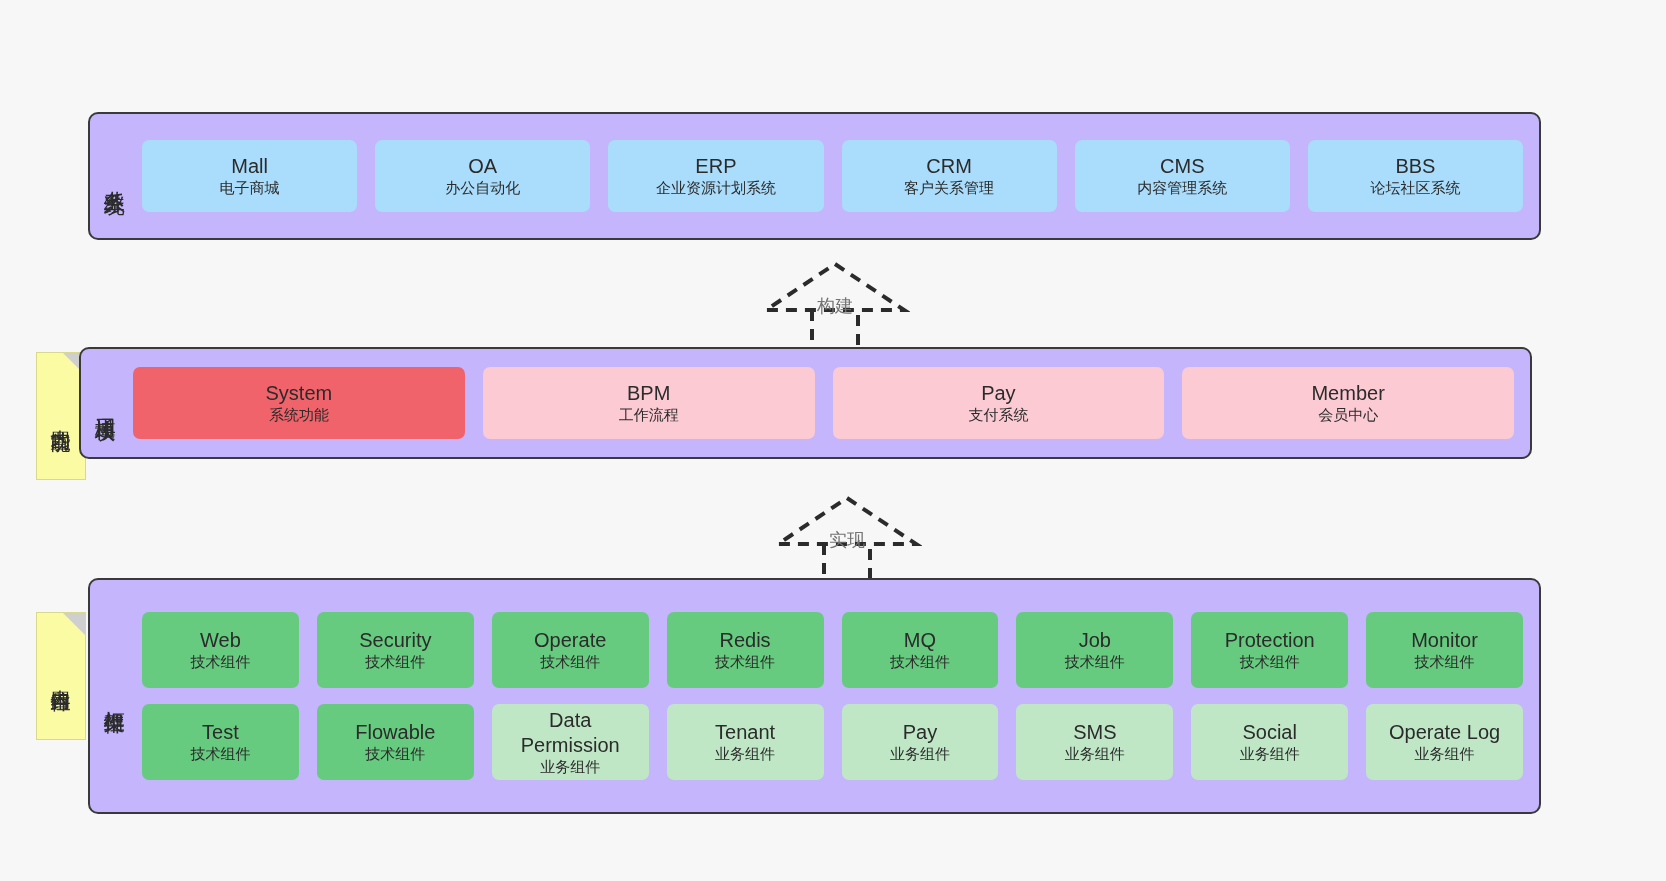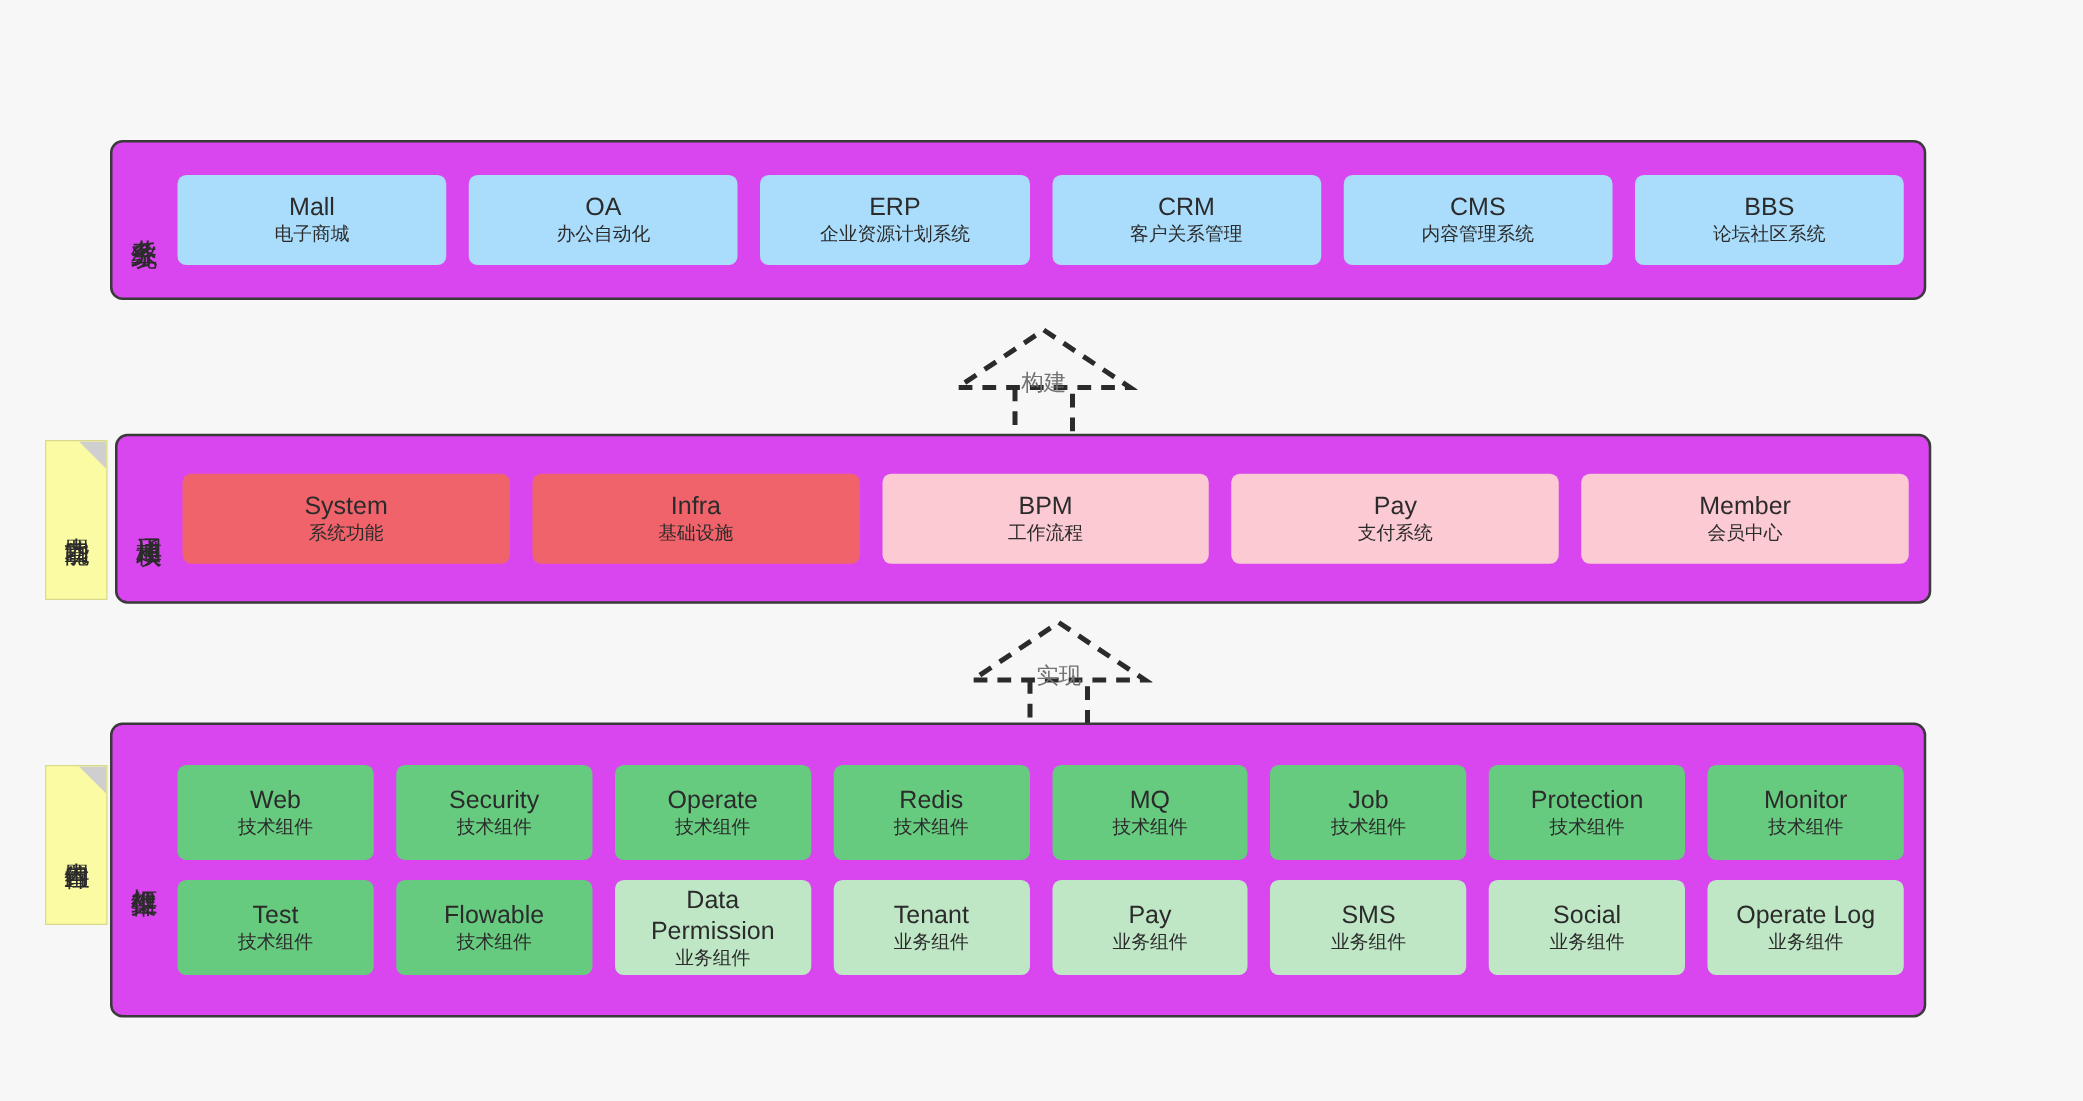--- a/index.html
+++ b/index.html
@@ -18,21 +18,21 @@
 
   .canvas {
     position: absolute;
     inset: 0;
   }
 
   
   .layer {
     position: absolute;
     box-sizing: border-box;
-    background: #d946ef;
+    background: #c4b5fd;
     border: 2px solid #3a3a3a;
     border-radius: 10px;
     display: flex;
     align-items: stretch;
   }
 
   .layer-title {
     flex: 0 0 auto;
     width: 48px;
     display: flex;
@@ -82,21 +82,21 @@
   .c-red         { background: #f1636b; }
   .c-pink        { background: #fbcad3; }
   .c-green       { background: #66ca7f; }
   .c-green-light { background: #bfe7c6; }
 
   
   #business-layer { left: 88px; top: 112px; width: 1453px; height: 128px; }
   #business-layer .card { height: 72px; }
 
   
-  #common-layer { left: 92px; top: 347px; width: 1453px; height: 136px; }
+  #common-layer { left: 79px; top: 347px; width: 1453px; height: 112px; }
   #common-layer .card { height: 72px; }
 
   
   #framework-layer { left: 88px; top: 578px; width: 1453px; height: 236px; justify-content: center; }
   #framework-layer .card { height: 76px; }
 
   
   .note {
     position: absolute;
     box-sizing: border-box;
@@ -198,24 +198,20 @@
   </div>
 
   <div class="layer" id="common-layer">
     <div class="layer-title">通用模块</div>
     <div class="layer-body">
       <div class="row">
         <div class="card c-red">
           <span class="t1">System</span>
           <span class="t2">系统功能</span>
         </div>
-        <div class="card c-red">
-          <span class="t1">Infra</span>
-          <span class="t2">基础设施</span>
-        </div>
         <div class="card c-pink">
           <span class="t1">BPM</span>
           <span class="t2">工作流程</span>
         </div>
         <div class="card c-pink">
           <span class="t1">Pay</span>
           <span class="t2">支付系统</span>
         </div>
         <div class="card c-pink">
           <span class="t1">Member</span>

